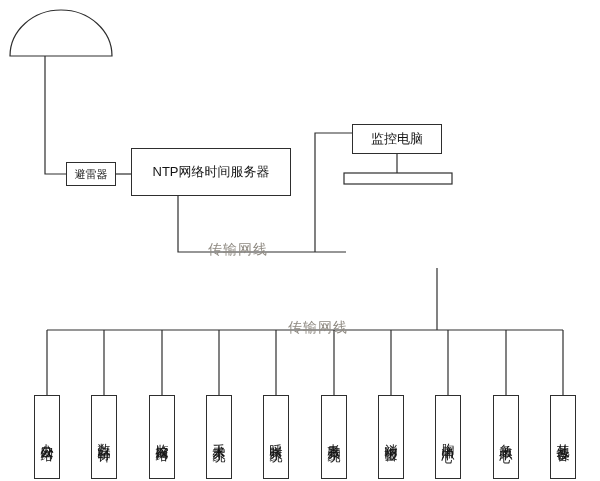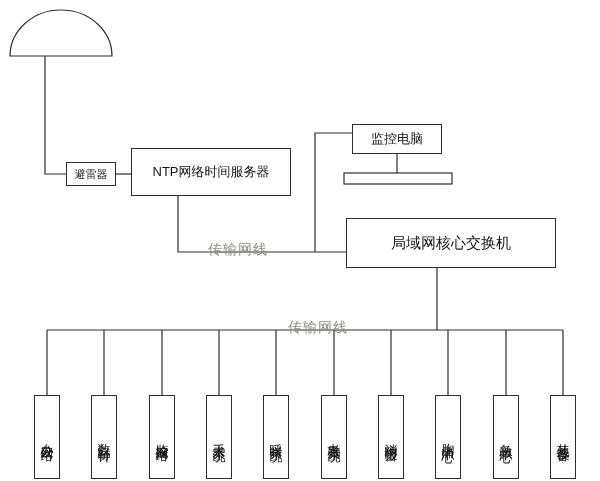--- a/index.html
+++ b/index.html
@@ -90,21 +90,20 @@
     <line x1="563" y1="330" x2="563" y2="395"></line>
   </svg>
 
 
   <div class="node small" style="left:66px; top:162px; width:50px; height:24px;">避雷器</div>
 
   <div class="node" style="left:131px; top:148px; width:160px; height:48px;text-align:right;">NTP网络时间服务器</div>
 
   <div class="node" style="left:352px; top:124px; width:90px; height:30px;">监控电脑</div>
 
-  <div class="node big" style="left:346px; top:218px; width:210px; height:50px;">局域网核心交换机</div>
 
   <div class="linklabel" style="left:208px; top:241px;">传输网线</div>
   <div class="linklabel" style="left:288px; top:319px;">传输网线</div>
 
   <div class="node vert" style="left:34px;  top:395px; width:26px; height:84px;">办公网络</div>
   <div class="node vert" style="left:91px;  top:395px; width:26px; height:84px;">数字时钟</div>
   <div class="node vert" style="left:149px; top:395px; width:26px; height:84px;">监控网络</div>
   <div class="node vert" style="left:206px; top:395px; width:26px; height:84px;">手术系统</div>
   <div class="node vert" style="left:263px; top:395px; width:26px; height:84px;">呼叫系统</div>
   <div class="node vert" style="left:321px; top:395px; width:26px; height:84px;">考勤系统</div>

